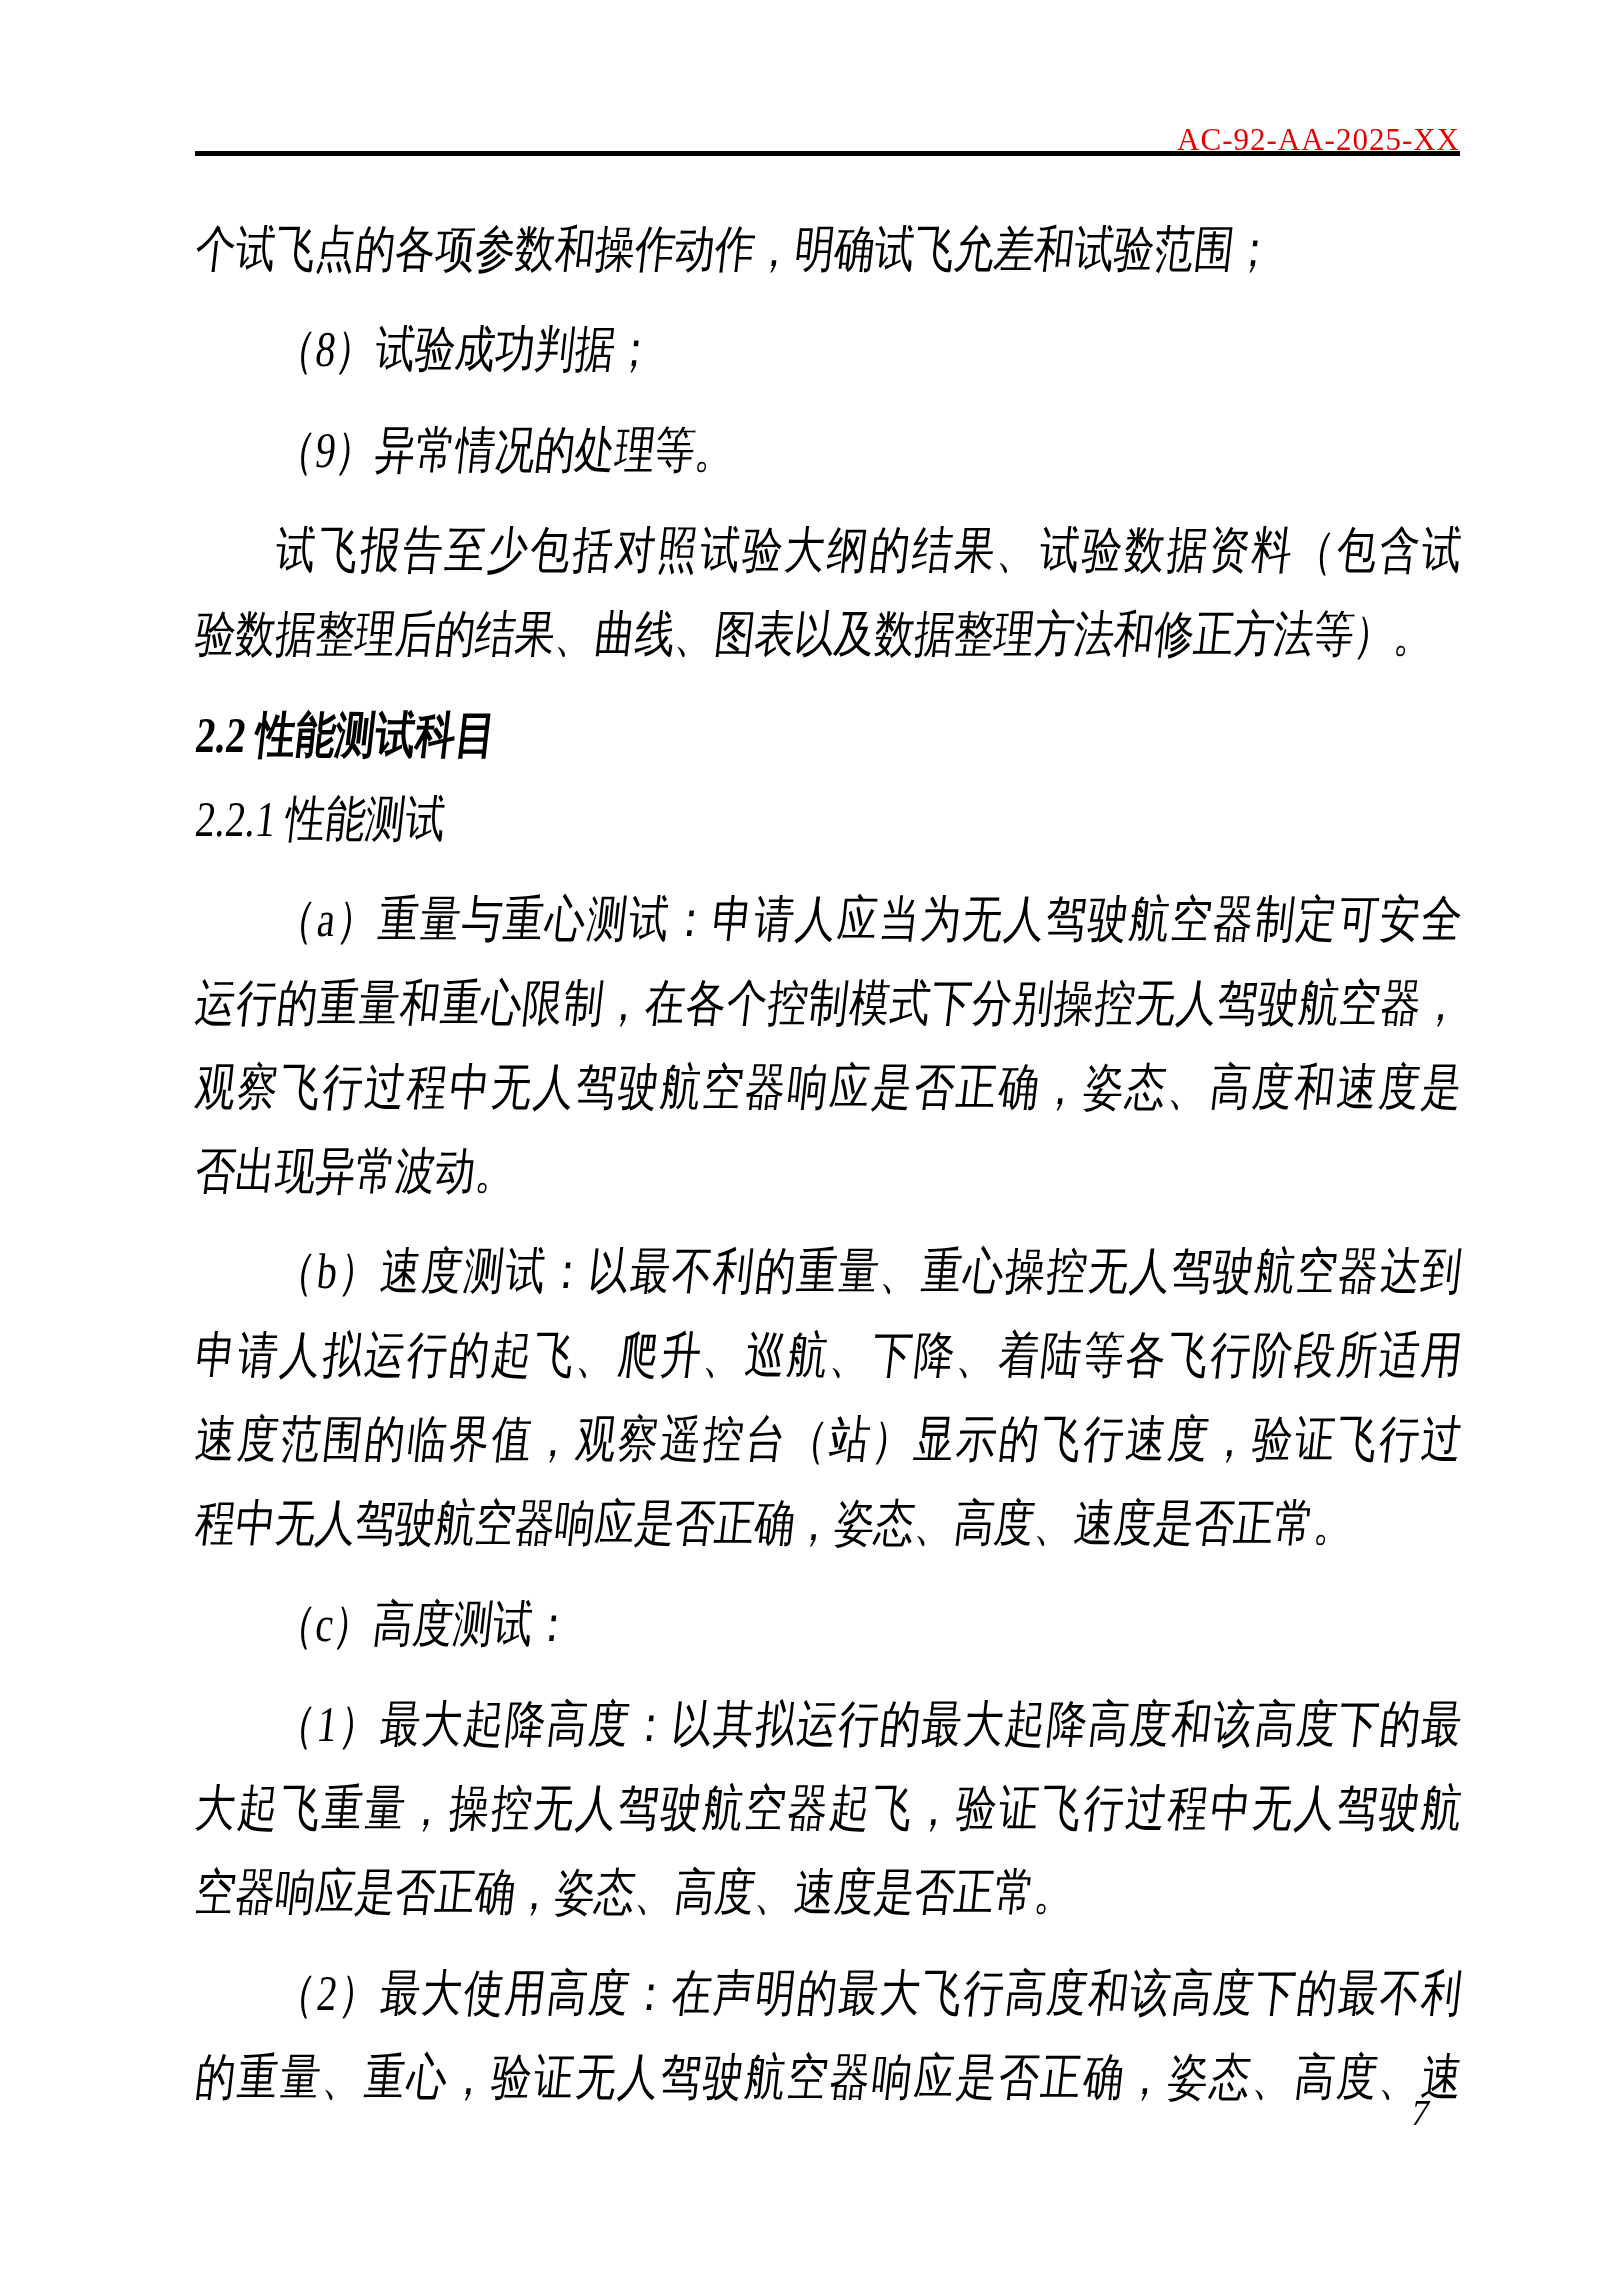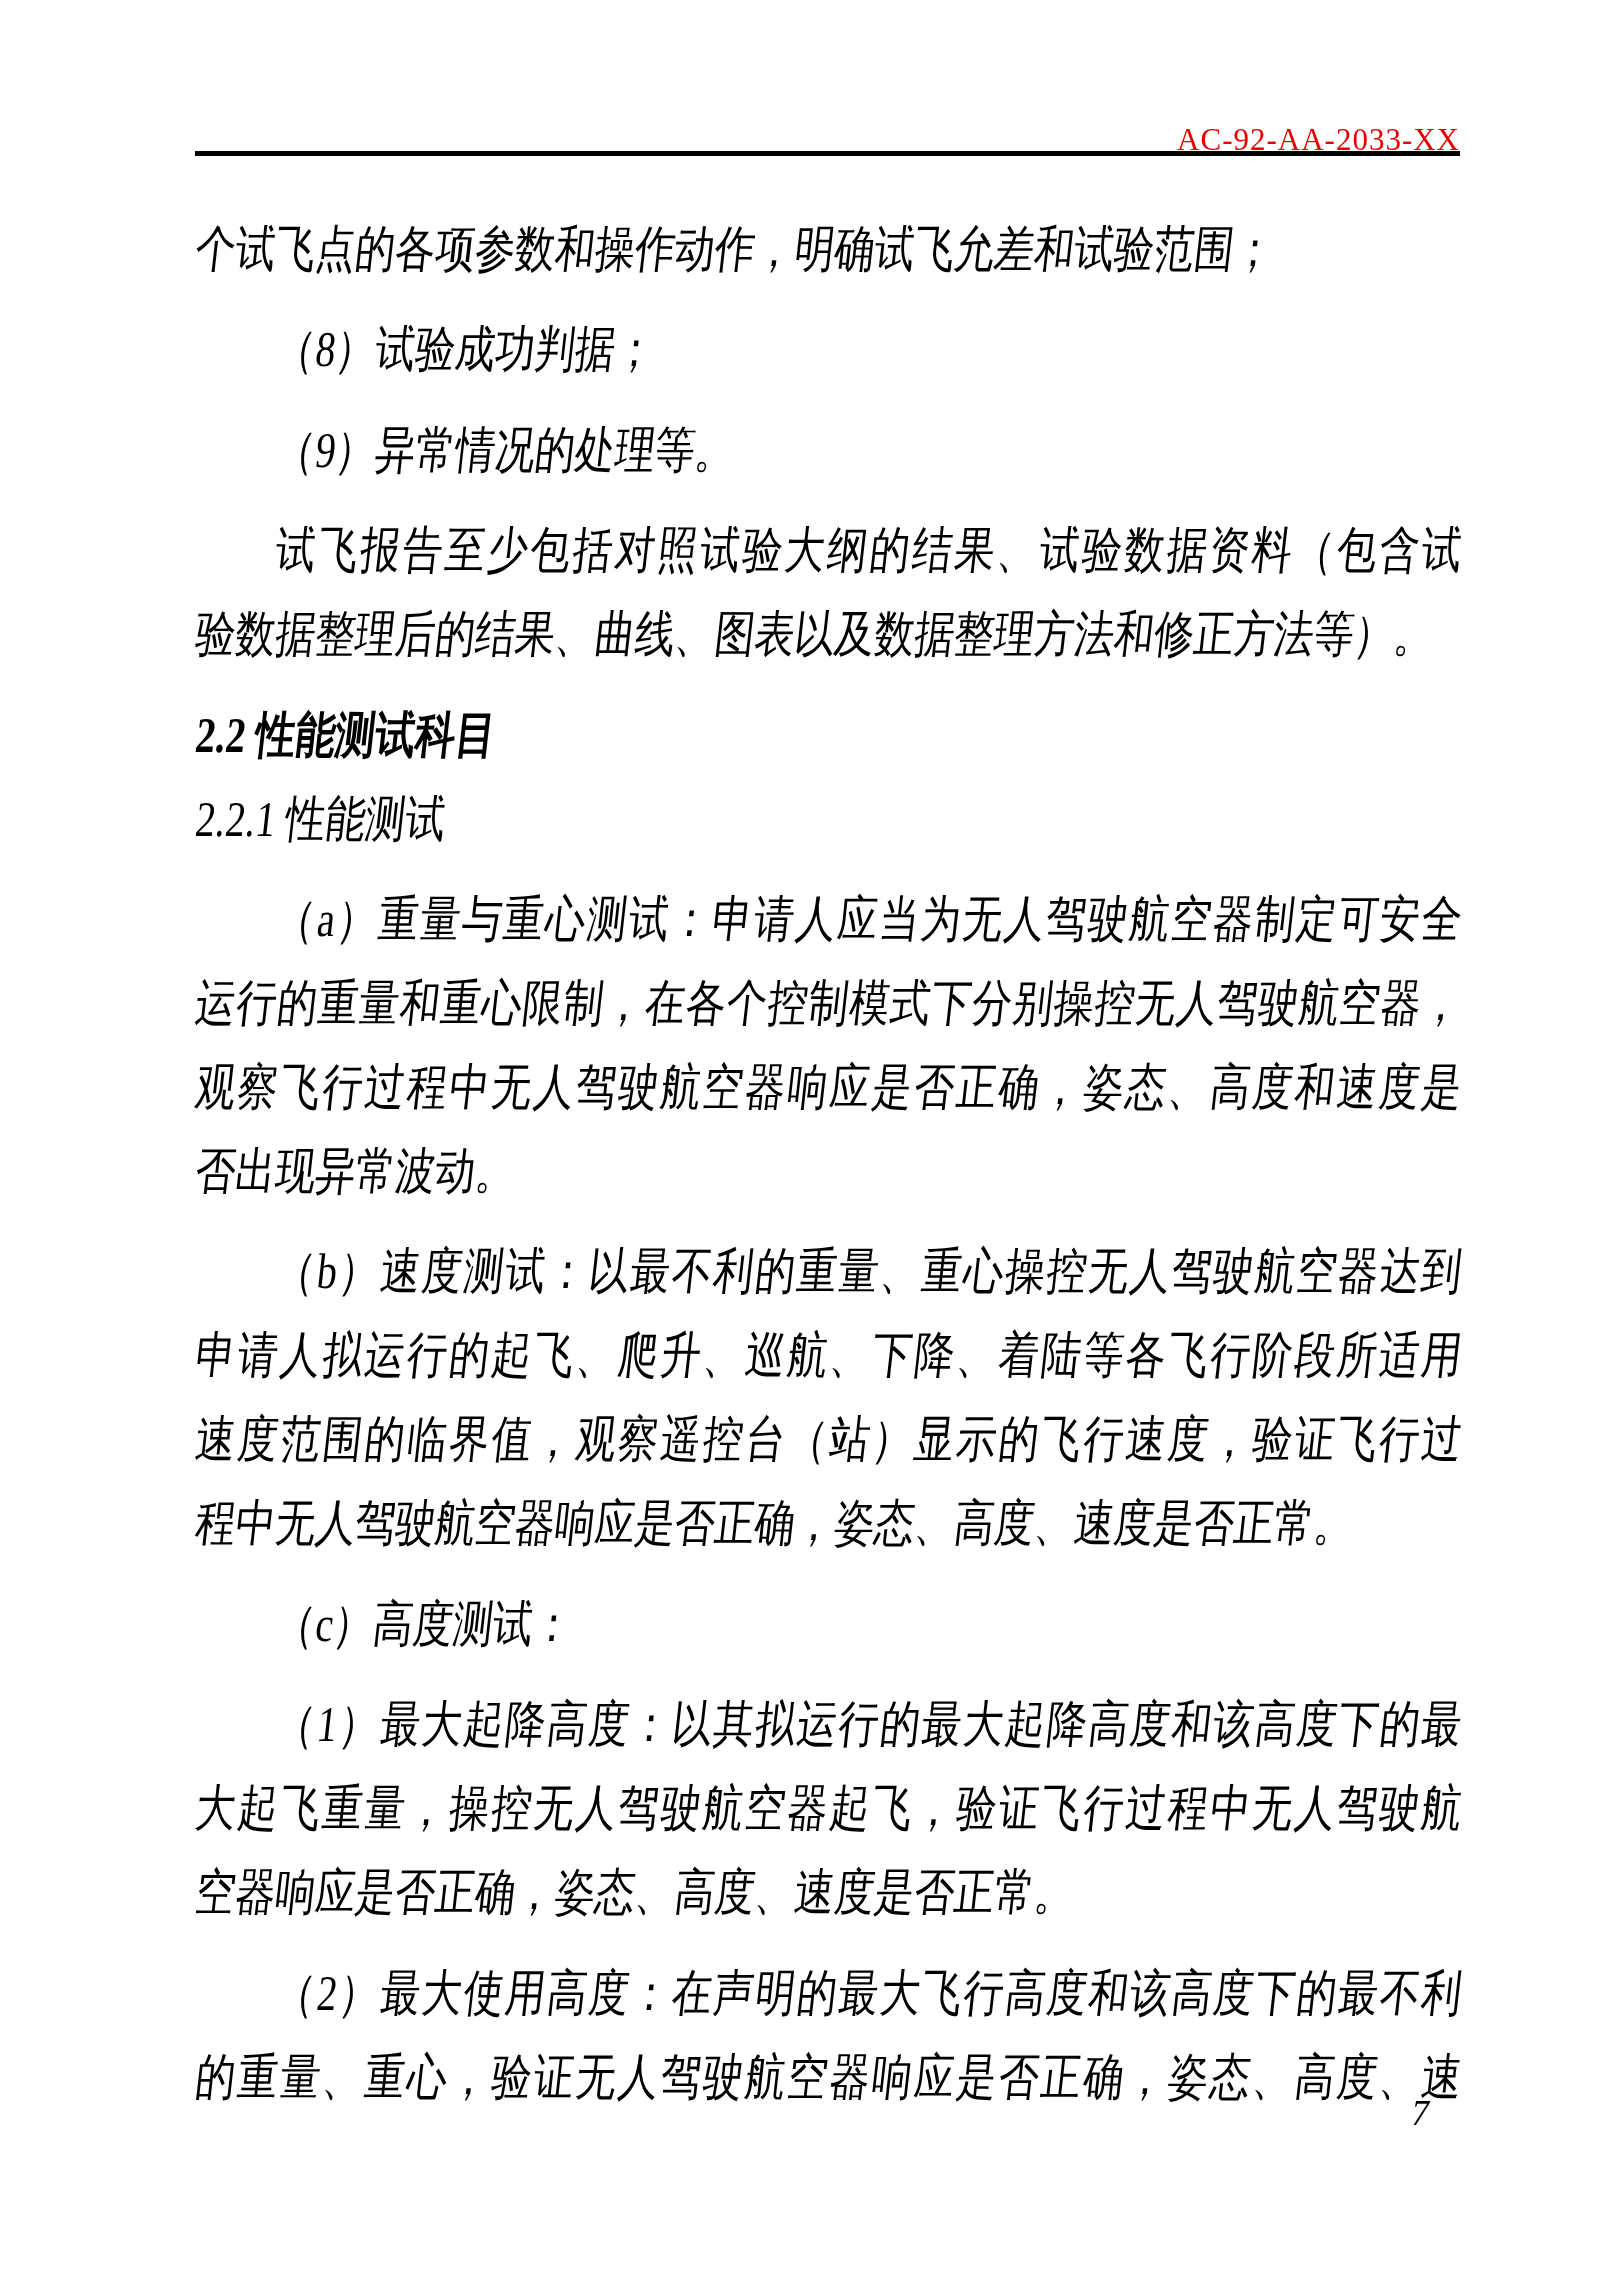--- a/index.html
+++ b/index.html
@@ -59,21 +59,21 @@
     top: 2094px; right: 194px;
     font-size: 35px;
     font-style: italic;
     color: var(--text-color, #000000);
   }
 </style>
 </head>
 <body>
 
 <div class="page">
-  <div class="doc-number">AC-92-AA-2033-XX</div>
+  <div class="doc-number">AC-92-AA-2025-XX</div>
   <div class="header-rule"></div>
   <div class="content">
       <div class="block body">
         <div class="line">个试飞点的各项参数和操作动作，明确试飞允差和试验范围；</div>
       </div>
       <div class="block body">
         <div class="line indent">（8）试验成功判据；</div>
       </div>
       <div class="block body">
         <div class="line indent">（9）异常情况的处理等。</div>

